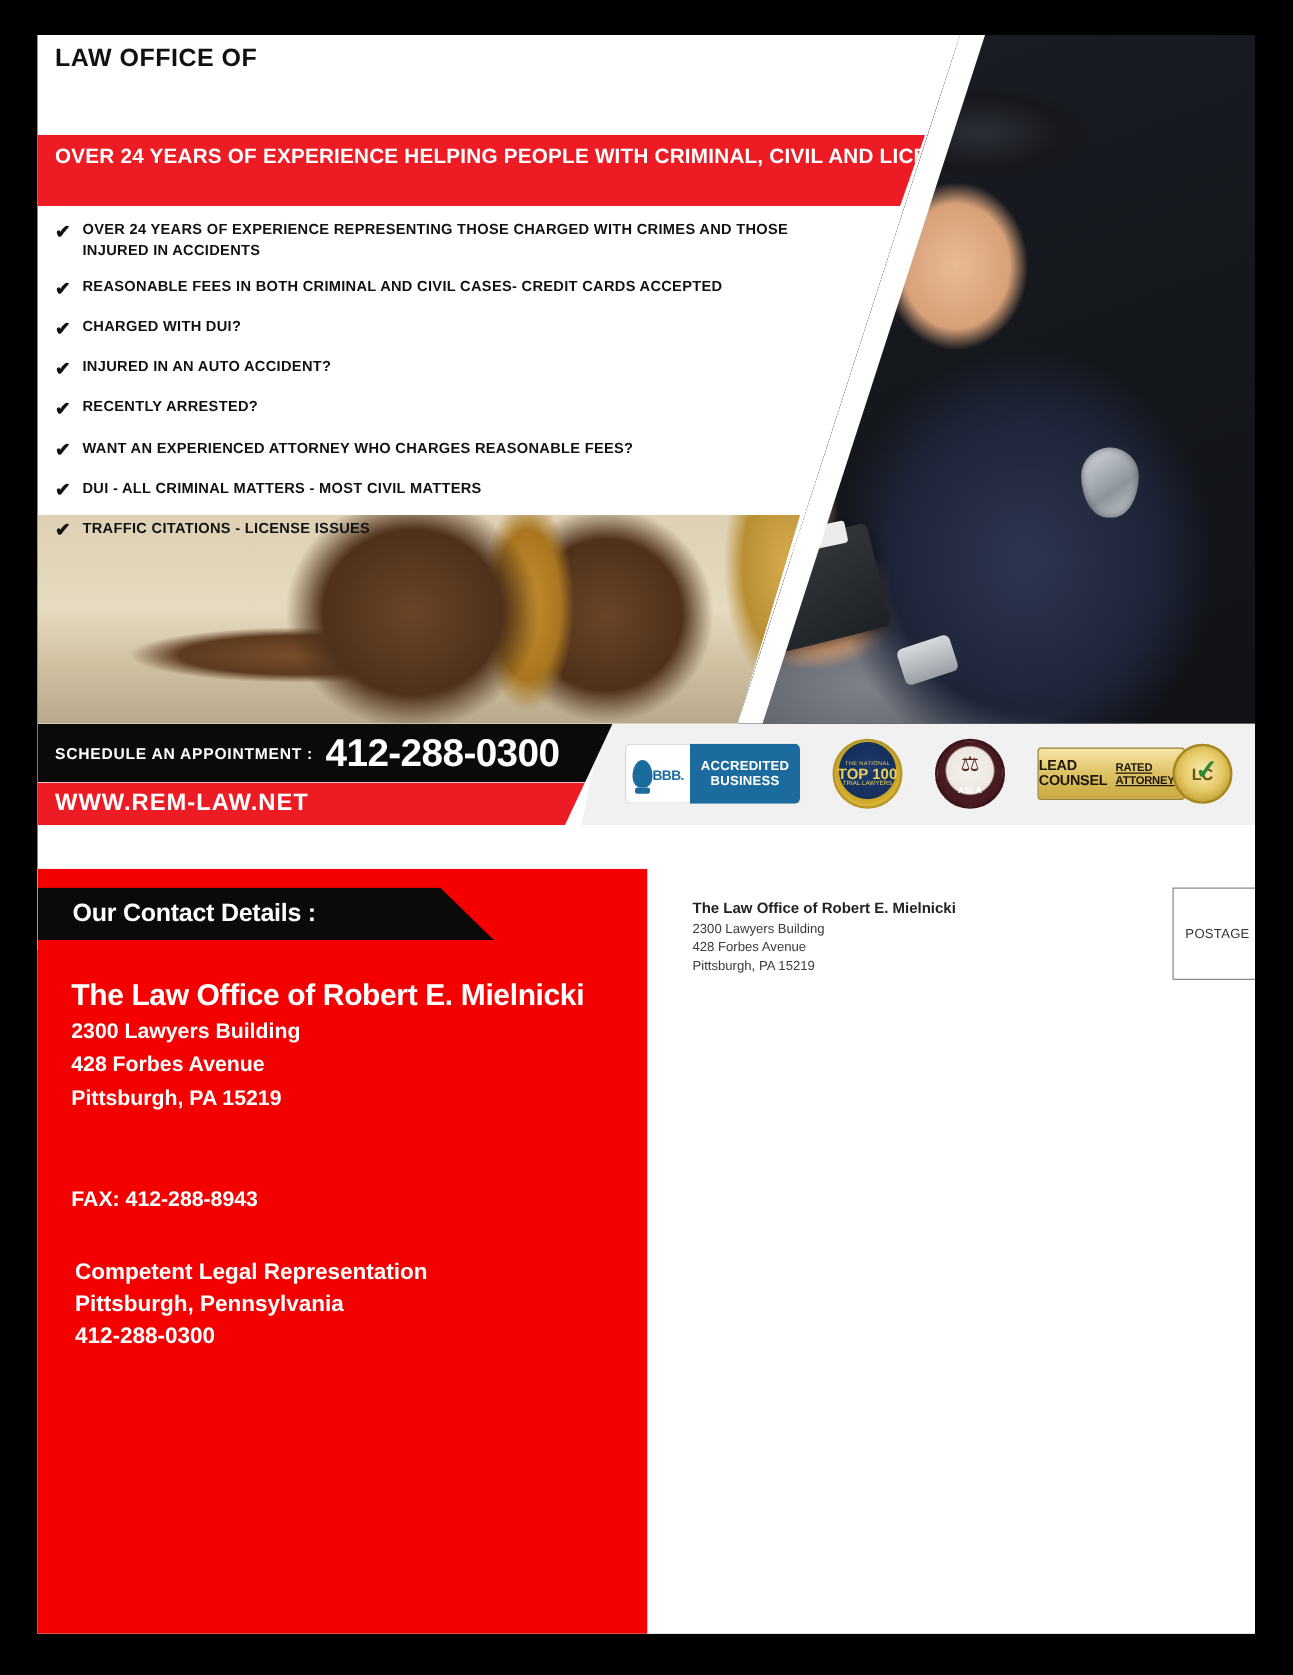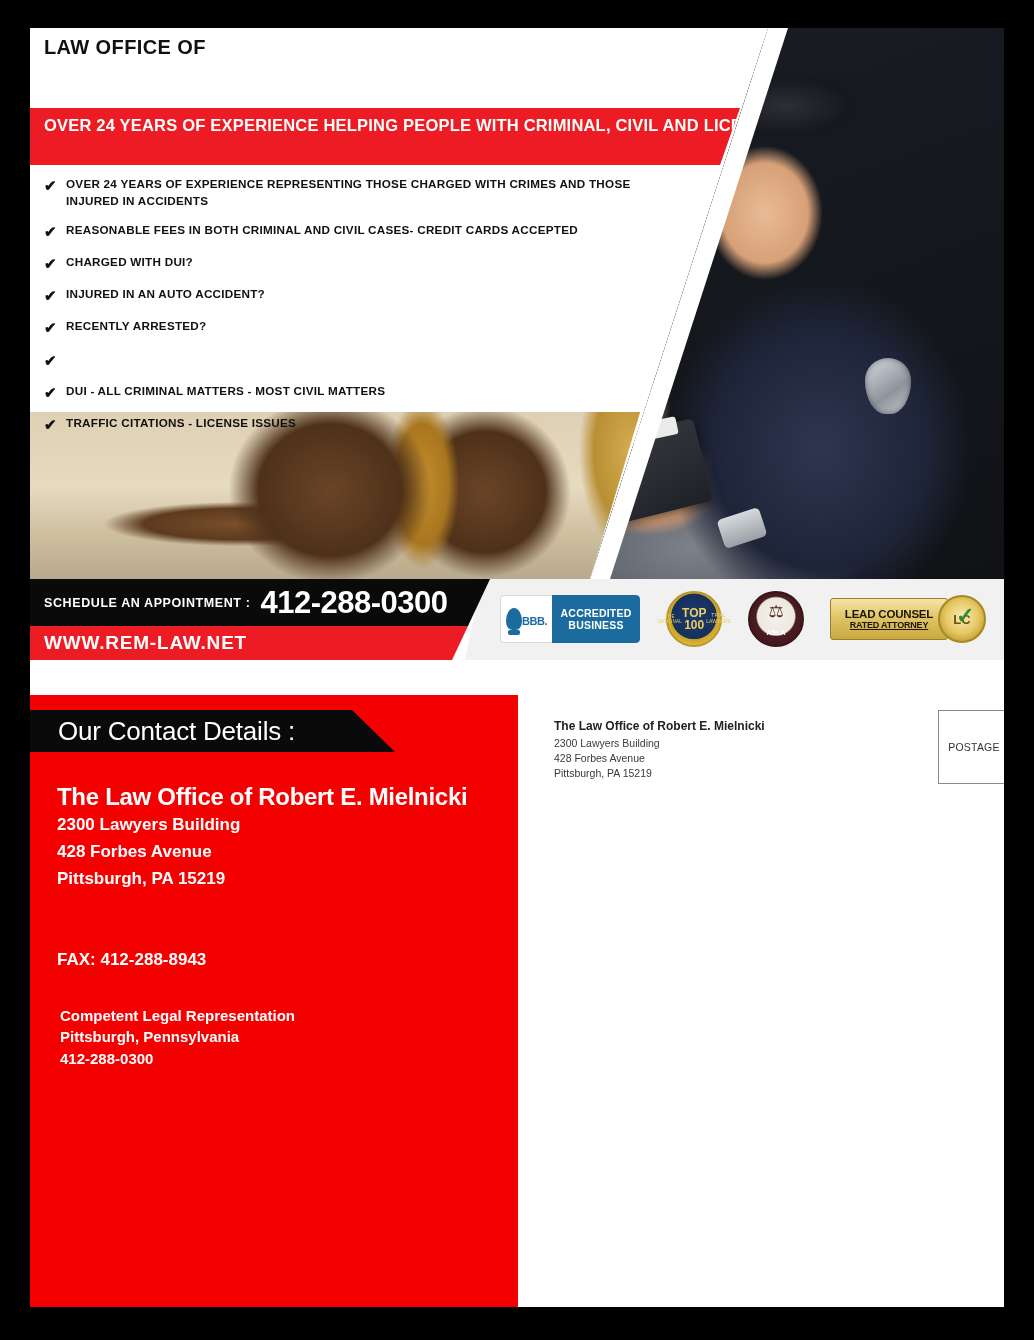--- a/index.html
+++ b/index.html
@@ -189,42 +189,42 @@
   .bbb-word { font-size:11px; font-weight:bold; color:#1C6B9E; margin-top:3px; letter-spacing:-.5px;}
   .bbb .bbb-r {
     flex:1; background:#1C6B9E; color:#fff; display:flex; flex-direction:column;
     align-items:center; justify-content:center; border-radius:0 4px 4px 0;
   }
   .bbb .bbb-r span { font-size:10.5px; font-weight:bold; line-height:1.18; letter-spacing:.2px;}
   
   .seal-top100 {
     width:56px; height:56px; border-radius:50%;
     background: radial-gradient(circle at 50% 45%, #1d3a6b 0%, #16305c 58%, #c9a227 60%, #e0bb3a 76%, #a8881c 100%);
-    display:flex; flex-direction:row; align-items:center; justify-content:center;
+    display:flex; flex-direction:column; align-items:center; justify-content:center;
     color:#e9cf62; text-align:center; border:2px solid #b8972a;
   }
   .seal-top100 .s1{font-size:4.5px;letter-spacing:.3px;}
   .seal-top100 .s2{font-size:12px;font-weight:bold;line-height:1;}
   .seal-top100 .s3{font-size:5px;line-height:1.15;}
   
   .seal-asla {
     width:56px; height:56px; border-radius:50%;
     background: radial-gradient(circle at 50% 45%, #f4f2ee 0%, #ece8e0 48%, #4a1c22 52%, #3b1418 100%);
     display:flex; flex-direction:column; align-items:center; justify-content:center;
     border:2px solid #3b1418; color:#4a1c22; text-align:center;
   }
   .seal-asla .scale{font-size:17px;line-height:1;color:#5a2a1c;}
   .seal-asla .s3{font-size:7px;font-weight:bold;color:#fff;margin-top:9px;}
   
   .leadcounsel { display:flex; align-items:center; height:46px; }
   .lc-plate {
     width:118px; height:42px;
     background: linear-gradient(180deg,#f6e5a8,#e0c569 45%,#c9a93f);
     border:1px solid #9b7f2c; border-radius:3px;
-    display:flex; flex-direction:column; align-items:center; justify-content:center;
+    display:flex; align-items:center; justify-content:center;
     color:#1d1608;
   }
   .lc-plate .l1{font-size:11.5px;font-weight:bold;letter-spacing:-.2px;}
   .lc-plate .l2{font-size:9px;font-weight:bold;letter-spacing:-.2px;text-decoration:underline;}
   .lc-seal {
     width:48px; height:48px; border-radius:50%; margin-left:-10px;
     background: radial-gradient(circle at 50% 45%, #f8eab4 0%, #e6c964 50%, #bf9c34 80%, #9a7c22 100%);
     border:2px solid #a8871f; display:flex; align-items:center; justify-content:center;
     position:relative; color:#6b5410; font-weight:bold; font-size:13px;
   }
@@ -238,31 +238,31 @@
   .back .redpanel {
     position:absolute; left:0; top:0; width:488px; height:612px; background:#F40000;
   }
   .contact-banner {
     position:absolute; left:0; top:15px; width:365px; height:42px; background:#0a0a0a;
     -webkit-clip-path: polygon(0 0, 322px 0, 365px 42px, 0 42px);
     clip-path: polygon(0 0, 322px 0, 365px 42px, 0 42px);
     display:flex; align-items:center;
   }
   .contact-banner span {
-    color:#fff; font-size:26px; font-weight:normal; padding-left:28px; letter-spacing:-.2px;
+    color:#fff; font-size:20px; font-weight:bold; padding-left:28px; letter-spacing:-.2px;
   }
   .firm-title {
     position:absolute; left:27px; top:88px; color:#fff;
     font-size:24px; font-weight:bold; letter-spacing:-.3px;
   }
   .addr-line { position:absolute; left:27px; color:#fff; font-size:17px; font-weight:bold; }
   .a1{top:120px;} .a2{top:147px;} .a3{top:174px;}
   .tel-line { position:absolute; left:27px; color:#fff; font-size:17px; font-weight:bold; }
   .t1{top:228px;} .t2{top:255px;}
-  .blk2 { position:absolute; left:30px; color:#fff; font-size:15px; font-weight:bold; line-height:1.42; }
+  .blk2 { position:absolute; left:30px; color:#fff; font-size:18px; font-weight:bold; line-height:1.42; }
   .blk2a{top:310px;} .blk2b{top:418px;}
 
   
   .back .whitearea { position:absolute; left:488px; top:0; width:486px; height:612px; background:#fff; }
   .ret-addr { position:absolute; left:36px; top:24px; color:#333; }
   .ret-addr .rname { font-size:12px; font-weight:bold; color:#222; margin-bottom:3px; }
   .ret-addr .rline { font-size:10.5px; line-height:1.45; color:#3a3a3a; }
   .postage-box {
     position:absolute; left:420px; top:15px; width:72px; height:74px;
     border:1px solid #8a8a8a; background:#fff;
@@ -312,20 +312,21 @@
       <div class="bullet">
         <div class="tick">✔</div>
         <div class="btxt">INJURED IN AN AUTO ACCIDENT?</div>
       </div>
       <div class="bullet">
         <div class="tick">✔</div>
         <div class="btxt">RECENTLY ARRESTED?</div>
       </div>
       <div class="bullet">
         <div class="tick">✔</div>
+        <div class="btxt">WANT AN EXPERIENCED ATTORNEY WHO CHARGES REASONABLE FEES?</div>
       </div>
       <div class="bullet">
         <div class="tick">✔</div>
         <div class="btxt">DUI - ALL CRIMINAL MATTERS - MOST CIVIL MATTERS</div>
       </div>
       <div class="bullet">
         <div class="tick">✔</div>
         <div class="btxt">TRAFFIC CITATIONS - LICENSE ISSUES</div>
       </div>
     </div>

